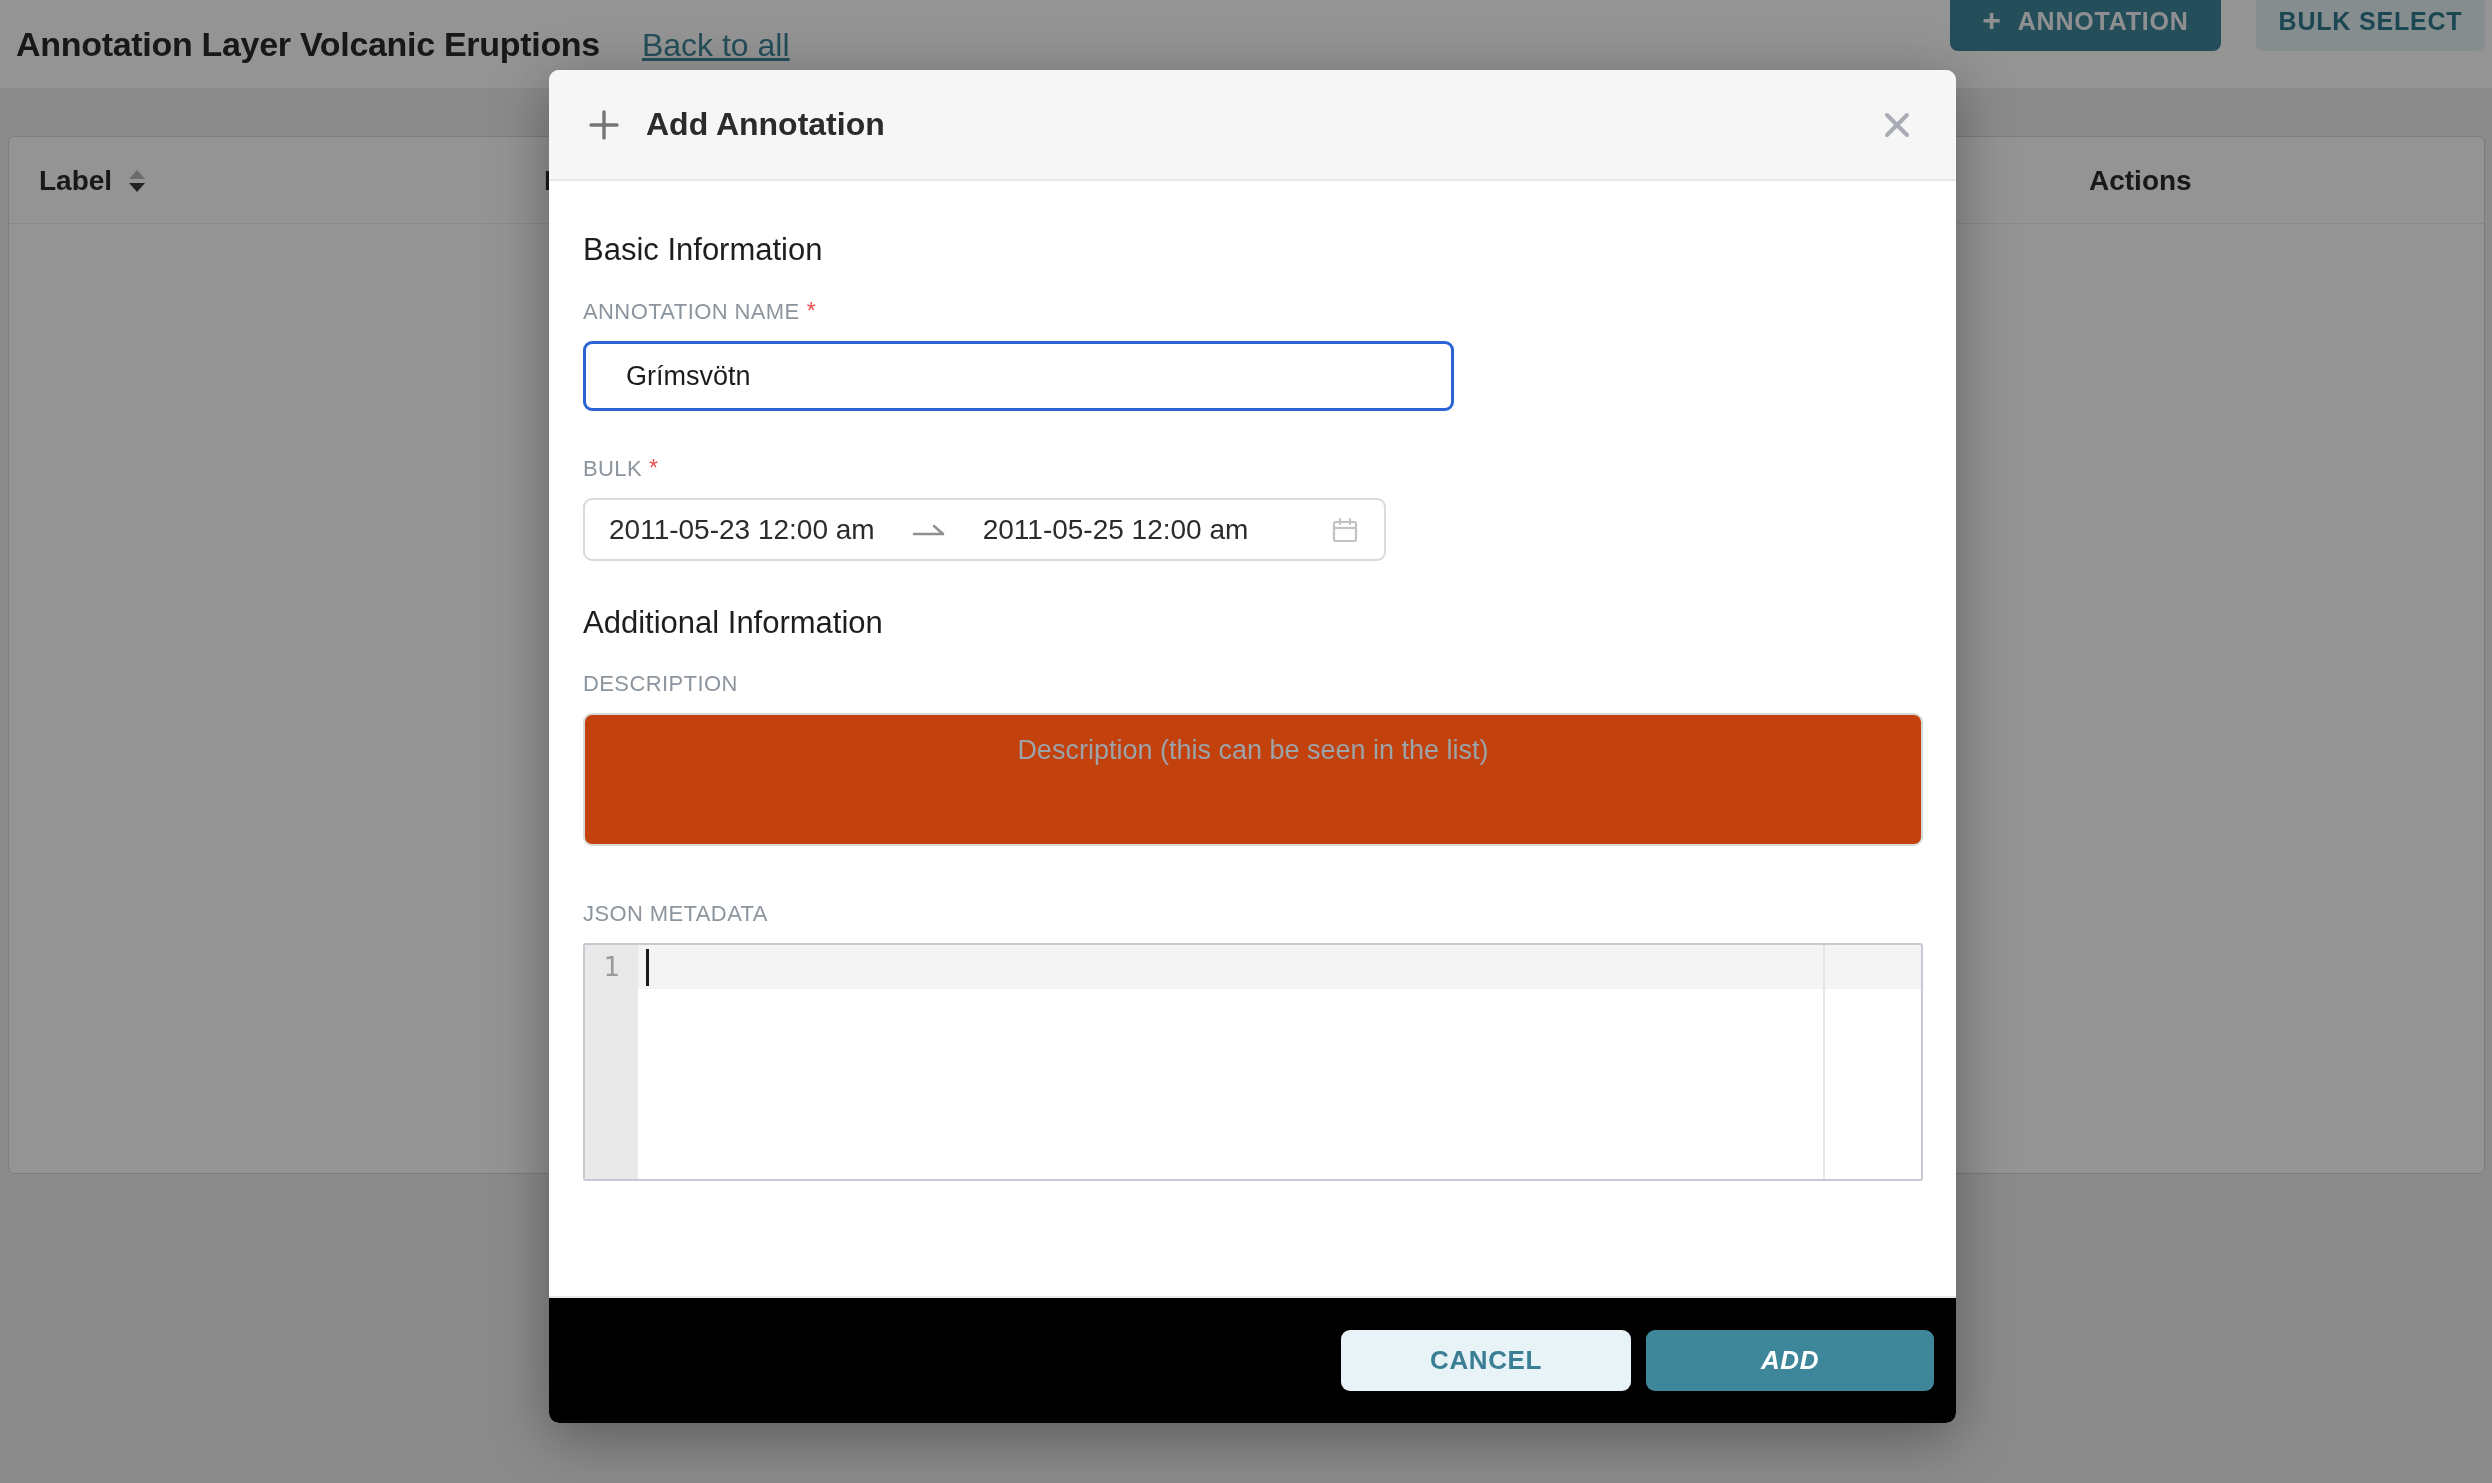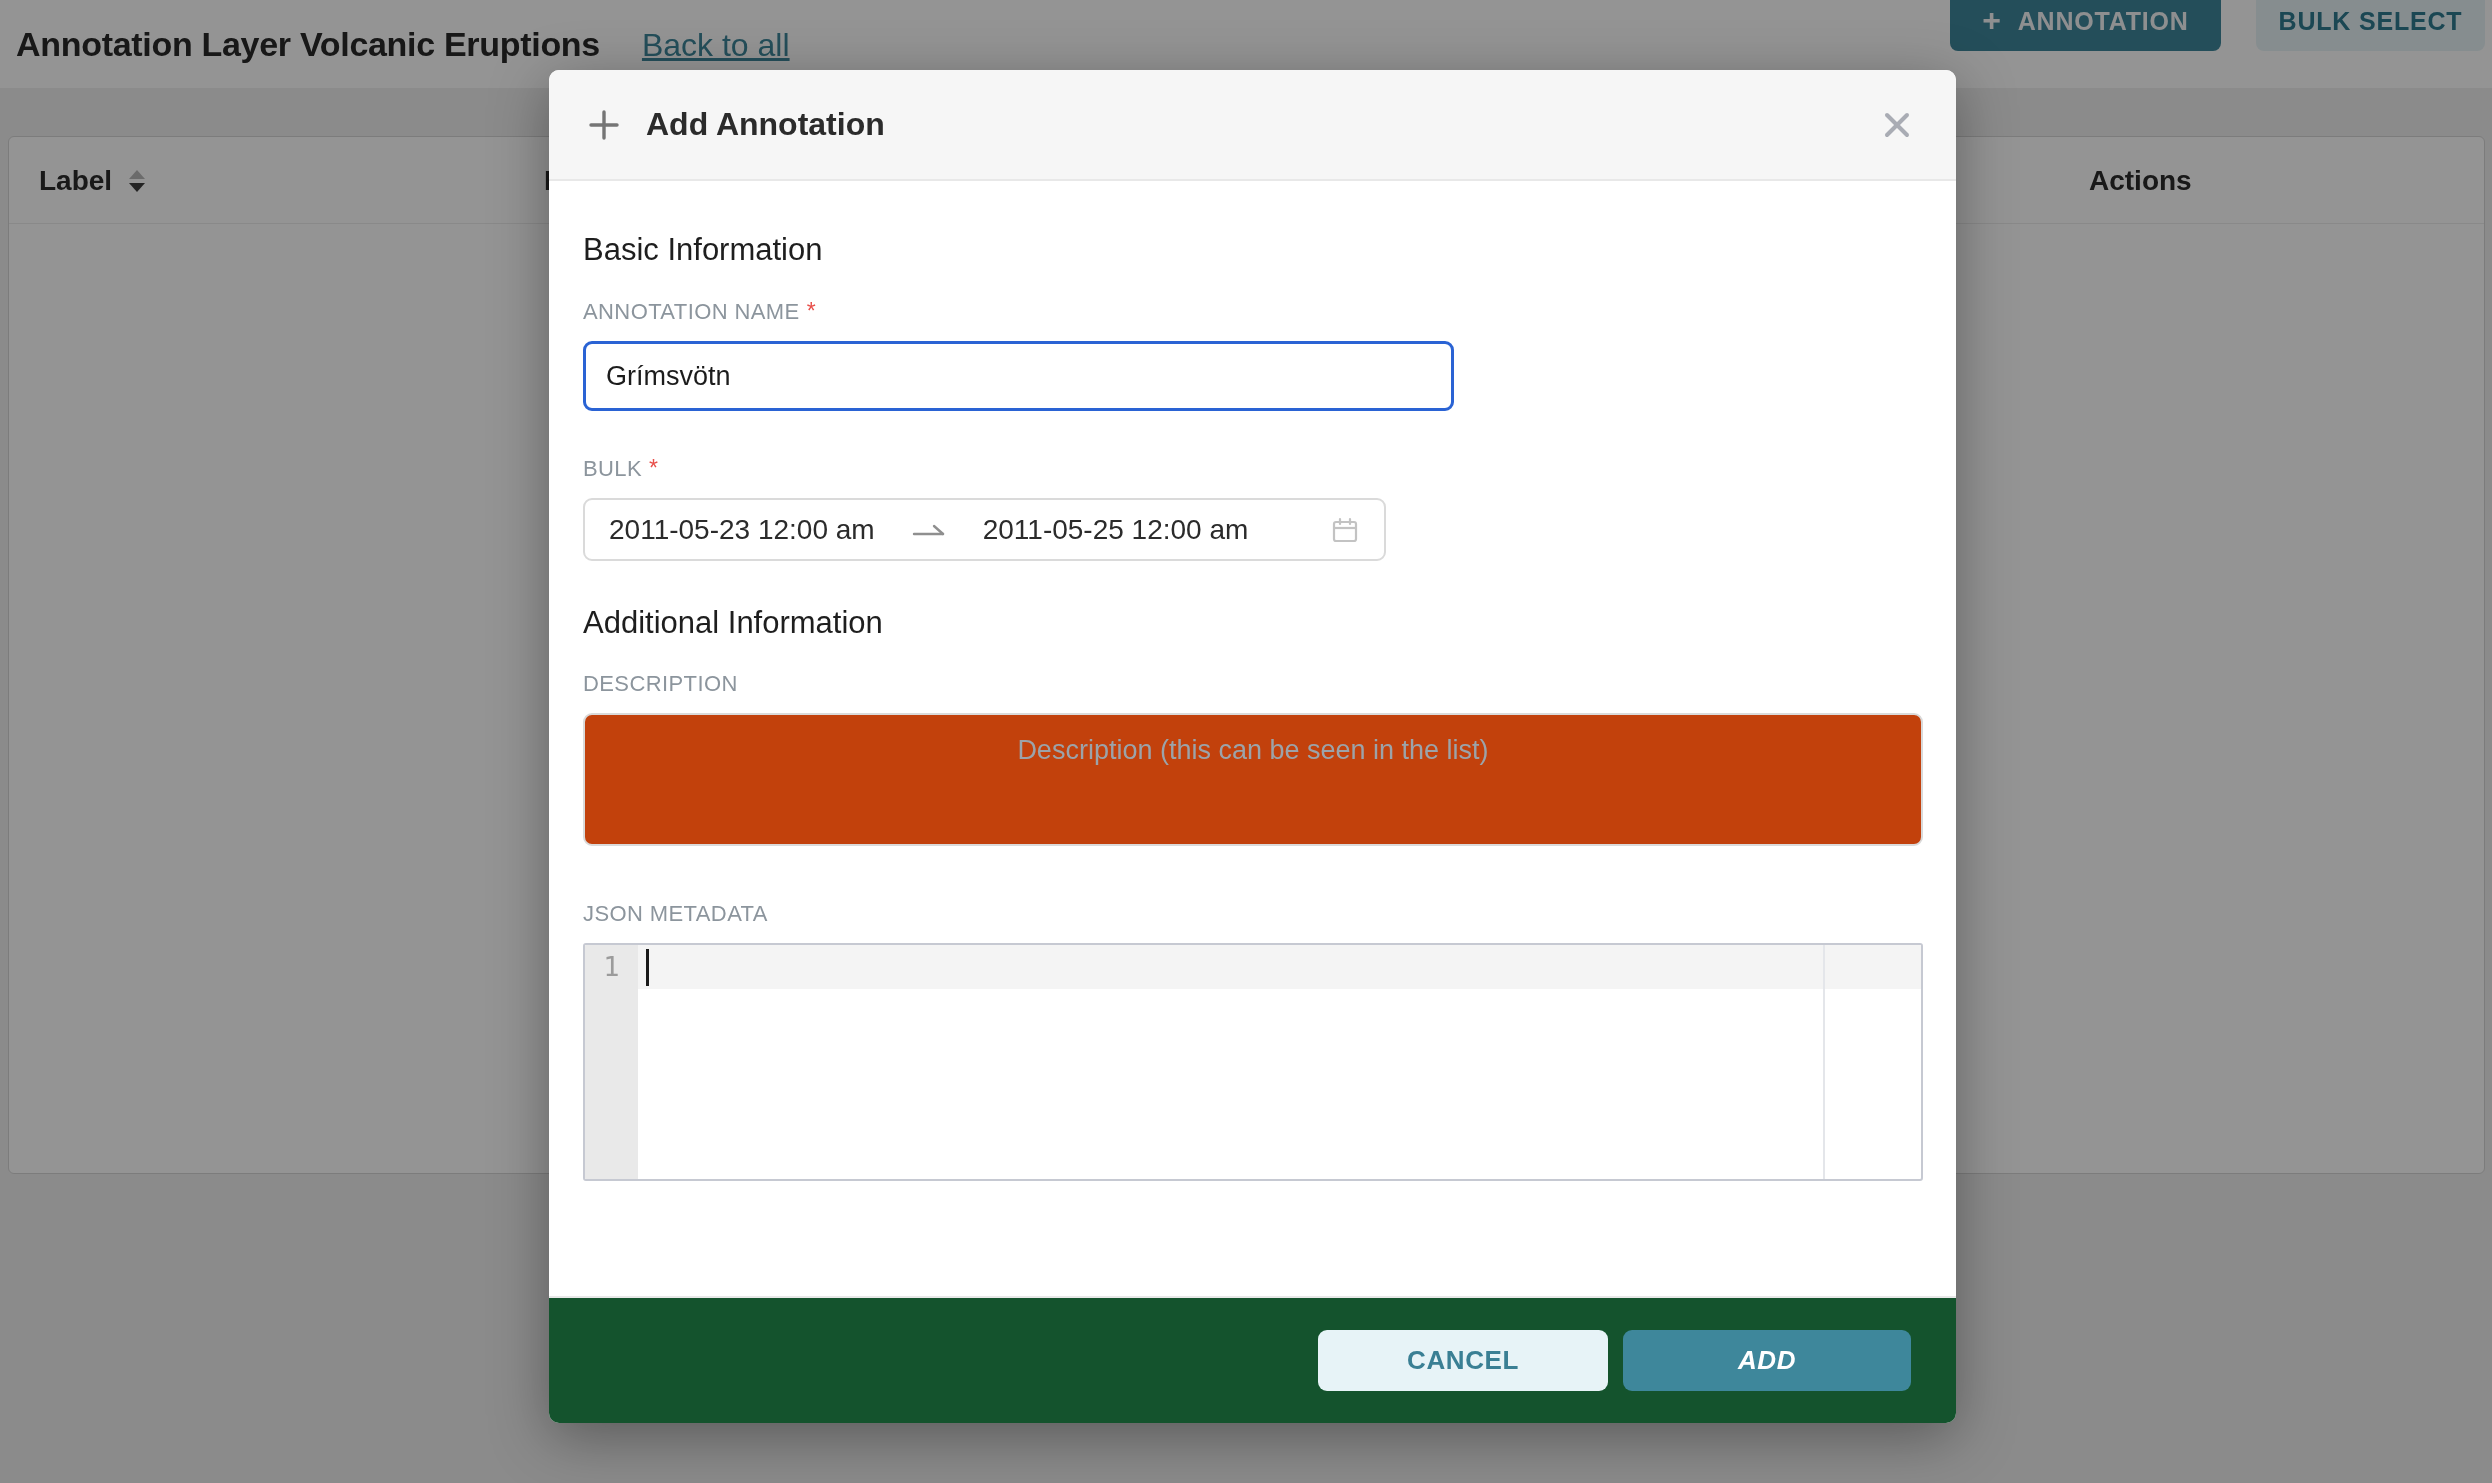--- a/index.html
+++ b/index.html
@@ -67,21 +67,21 @@
   .field-label { font-size: 22px; color: #8C959D; letter-spacing: 0.4px; font-weight: 400; }
   .fl-name { margin-top: 30px; }
   .fl-date { margin-top: 44px; }
   .fl-desc { margin-top: 30px; }
   .fl-json { margin-top: 55px; }
   .req { color: #E8504B; margin-left: 7px; font-size: 23px; }
 
   .name-input {
     display: block; margin-top: 16px; width: 871px; height: 70px;
     border: 3px solid #2A63D4; border-radius: 9px; outline: none;
-    padding: 0 20px; font-size: 27px; color: #1c1c1c; font-family: inherit; background: #fff;
+    padding: 0 40px; font-size: 27px; color: #1c1c1c; font-family: inherit; background: #fff;
   }
 
   .date-box {
     margin-top: 16px; width: 803px; height: 63px; border: 2px solid #dadada; border-radius: 9px;
     display: flex; align-items: center; padding: 0 24px; background: #fff; cursor: pointer;
   }
   .date-text { font-size: 28px; color: #2b2b2b; white-space: nowrap; }
   .range-arrow { margin: 0 36px; display: flex; flex: 0 0 auto; }
   .calendar-icon { margin-left: auto; display: flex; flex: 0 0 auto; }
 
@@ -98,22 +98,22 @@
   }
   .json-gutter { position: absolute; left: 0; top: 0; bottom: 0; width: 53px; background: #e9e9e9; }
   .json-active-line { position: absolute; left: 53px; right: 0; top: 0; height: 44px; background: #f4f4f4; }
   .json-line-number { position: absolute; left: 0; top: 0; width: 53px; height: 44px; line-height: 44px;
                       text-align: center; font-family: "DejaVu Sans Mono", "Liberation Mono", monospace;
                       font-size: 27px; color: #9b9b9b; }
   .json-cursor { position: absolute; left: 61px; top: 4px; width: 3px; height: 37px; background: #1a1a1a; }
   .json-print-margin { position: absolute; left: 1238px; top: 0; bottom: 0; width: 2px; background: #e4e6ea; }
 
   .modal-footer {
-    flex: 0 0 127px; height: 127px; border-top: 2px solid #e8e8e8; background: #14532d;
-    display: flex; align-items: center; justify-content: flex-end; padding: 0 45px; gap: 15px;
+    flex: 0 0 127px; height: 127px; border-top: 2px solid #e8e8e8; background: #000000;
+    display: flex; align-items: center; justify-content: flex-end; padding: 0 22px; gap: 15px;
   }
   .btn-cancel { width: 290px; height: 61px; border: none; border-radius: 9px; cursor: pointer;
                 background: #E7F3F7; color: #3A7F94; font-size: 26px; font-weight: 600;
                 letter-spacing: 0.6px; font-family: inherit; }
   .btn-add { width: 288px; height: 61px; border: none; border-radius: 9px; cursor: pointer;
              background: #3E879B; color: #ffffff; font-size: 26px; font-weight: 600;
              letter-spacing: 0.6px; font-family: inherit; font-style: italic; }
 </style>
 </head>
 <body>

